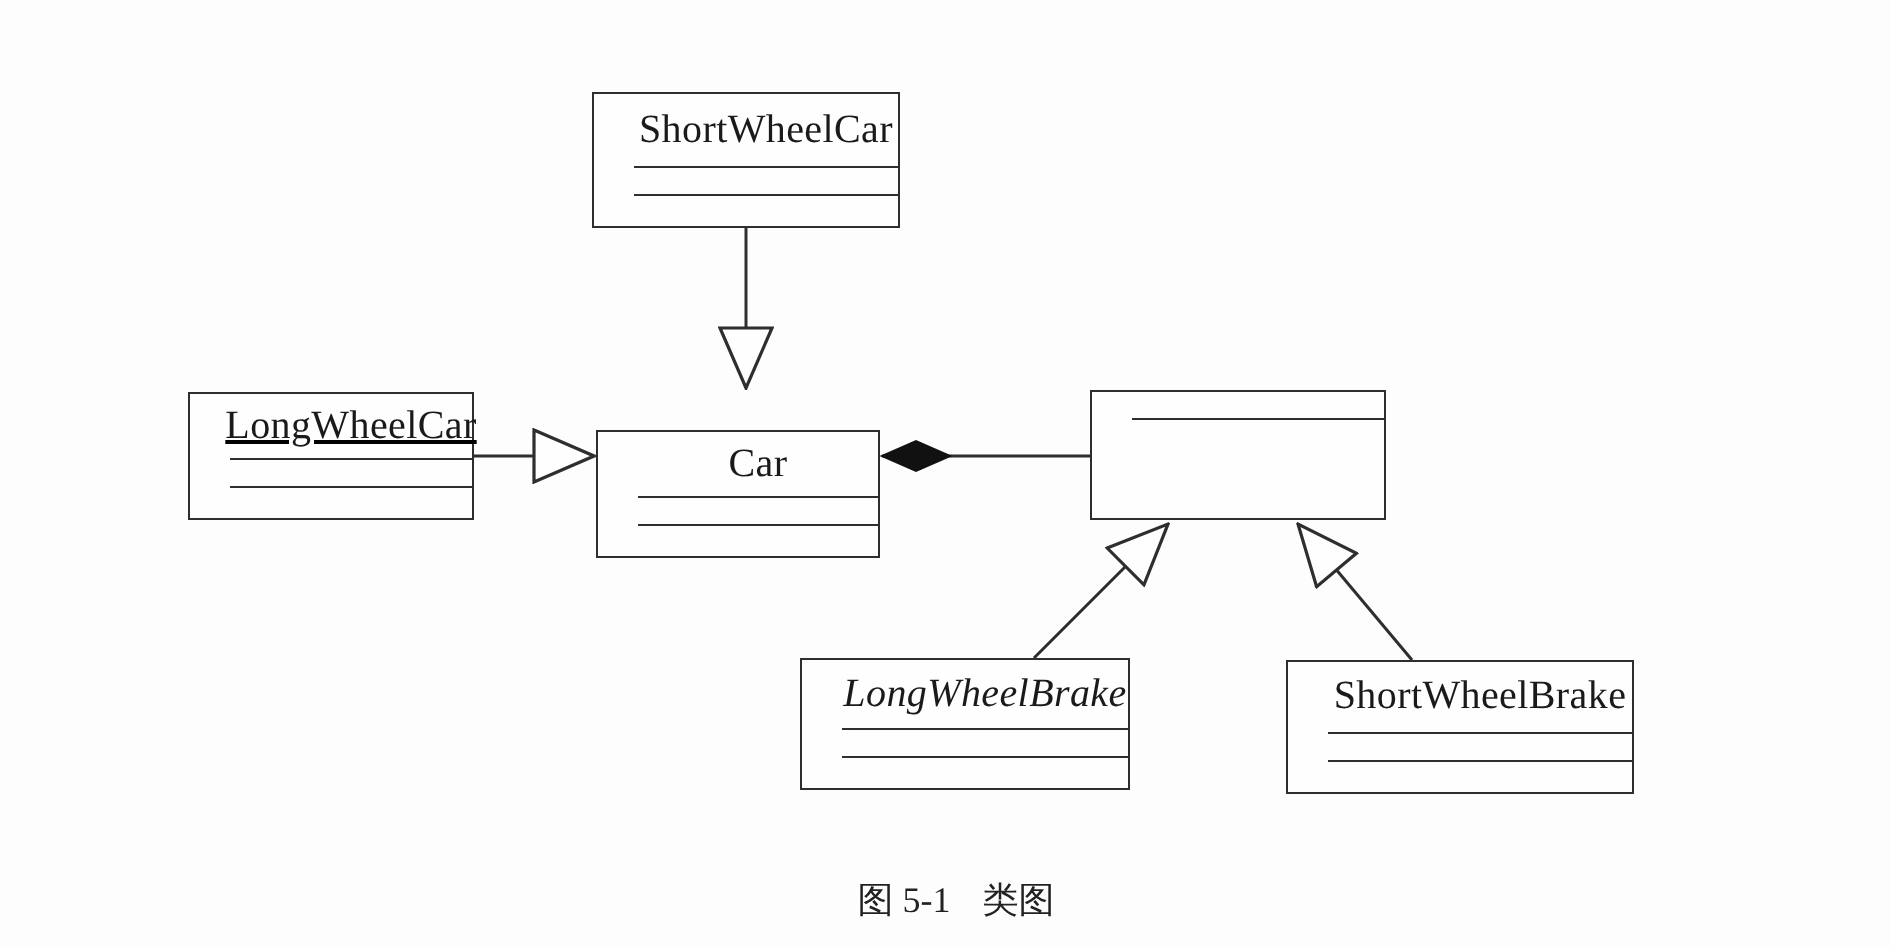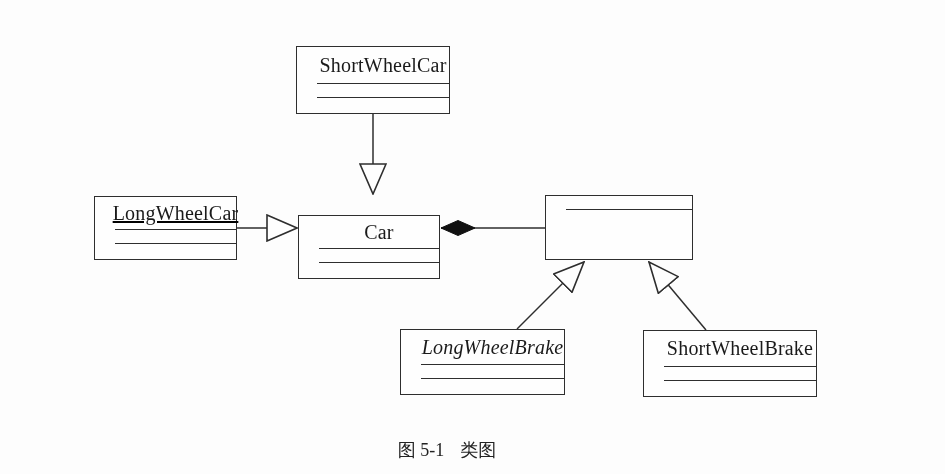--- a/index.html
+++ b/index.html
@@ -41,21 +41,21 @@
     height: 15px;
   }
   .connector-layer {
     position: absolute;
     left: 0; top: 0;
     width: 945px; height: 474px;
     pointer-events: none;
   }
   .caption {
     position: absolute;
-    left: 327px; top: 438px;
+    left: 358px; top: 438px;
     width: 240px;
     text-align: center;
     font-size: 18px;
     color: #222;
     white-space: nowrap;
   }
   .caption .cap-num { margin-right: 16px; }
 </style>
 </head>
 <body>

